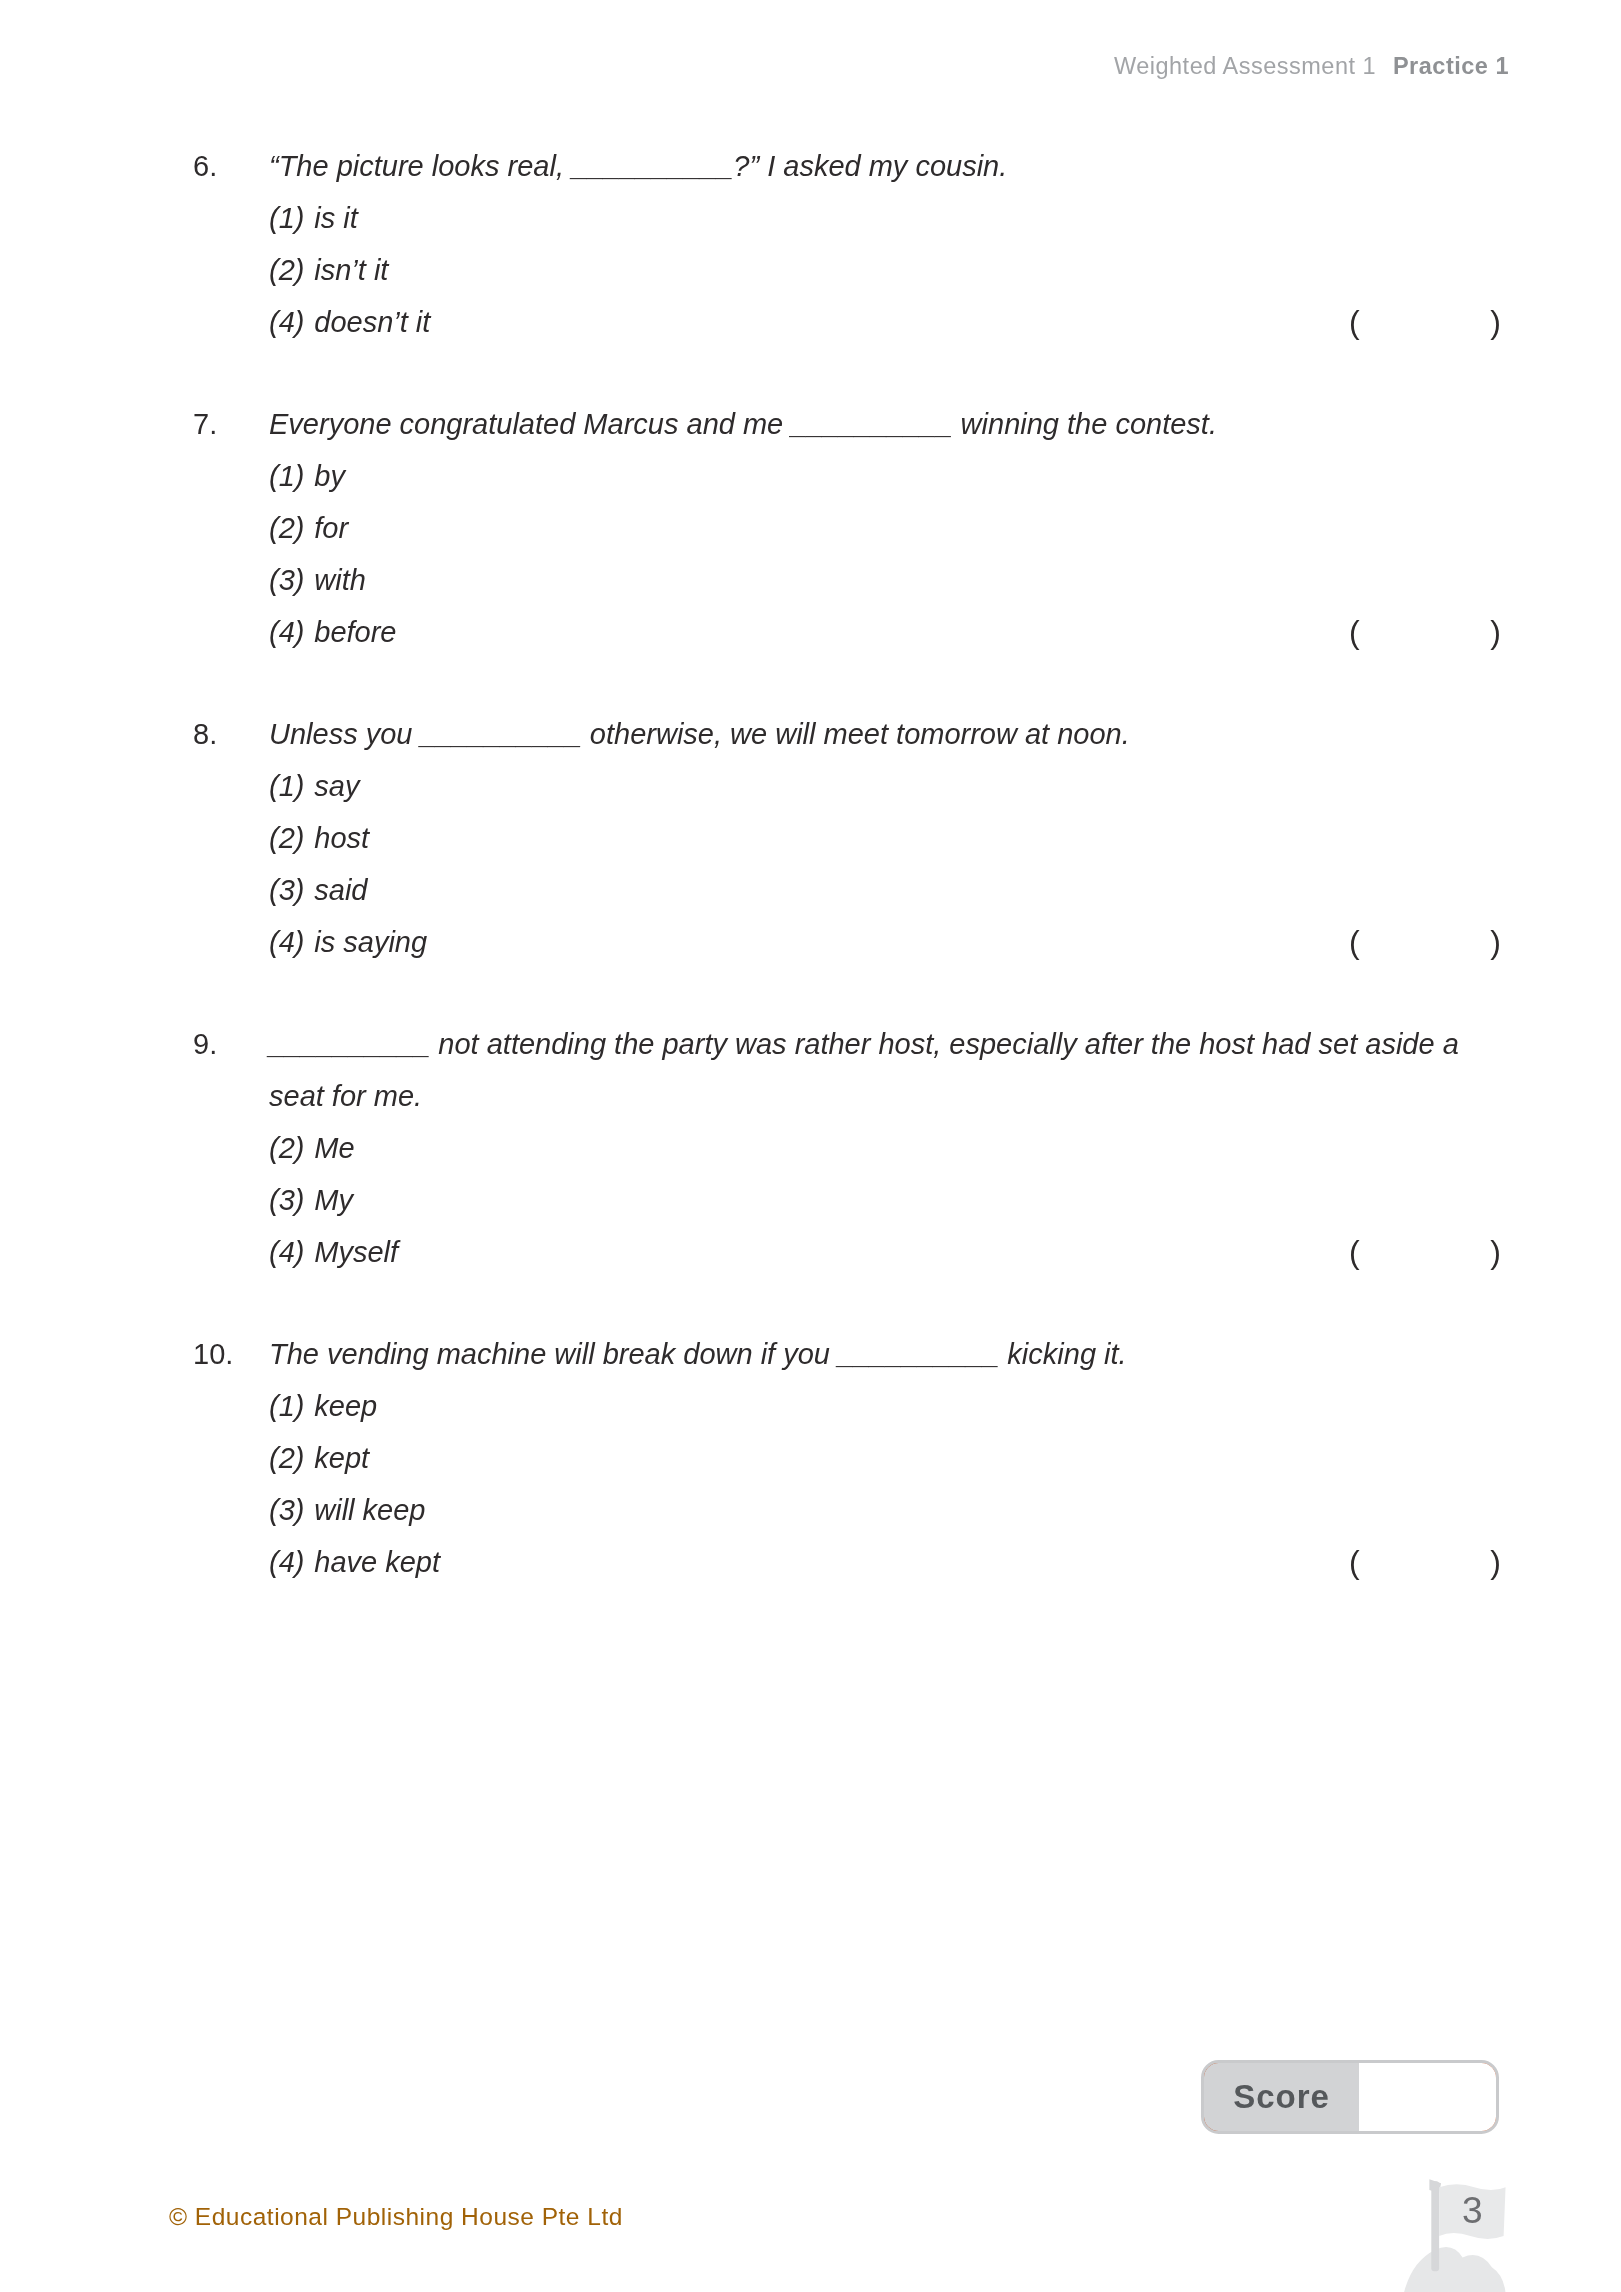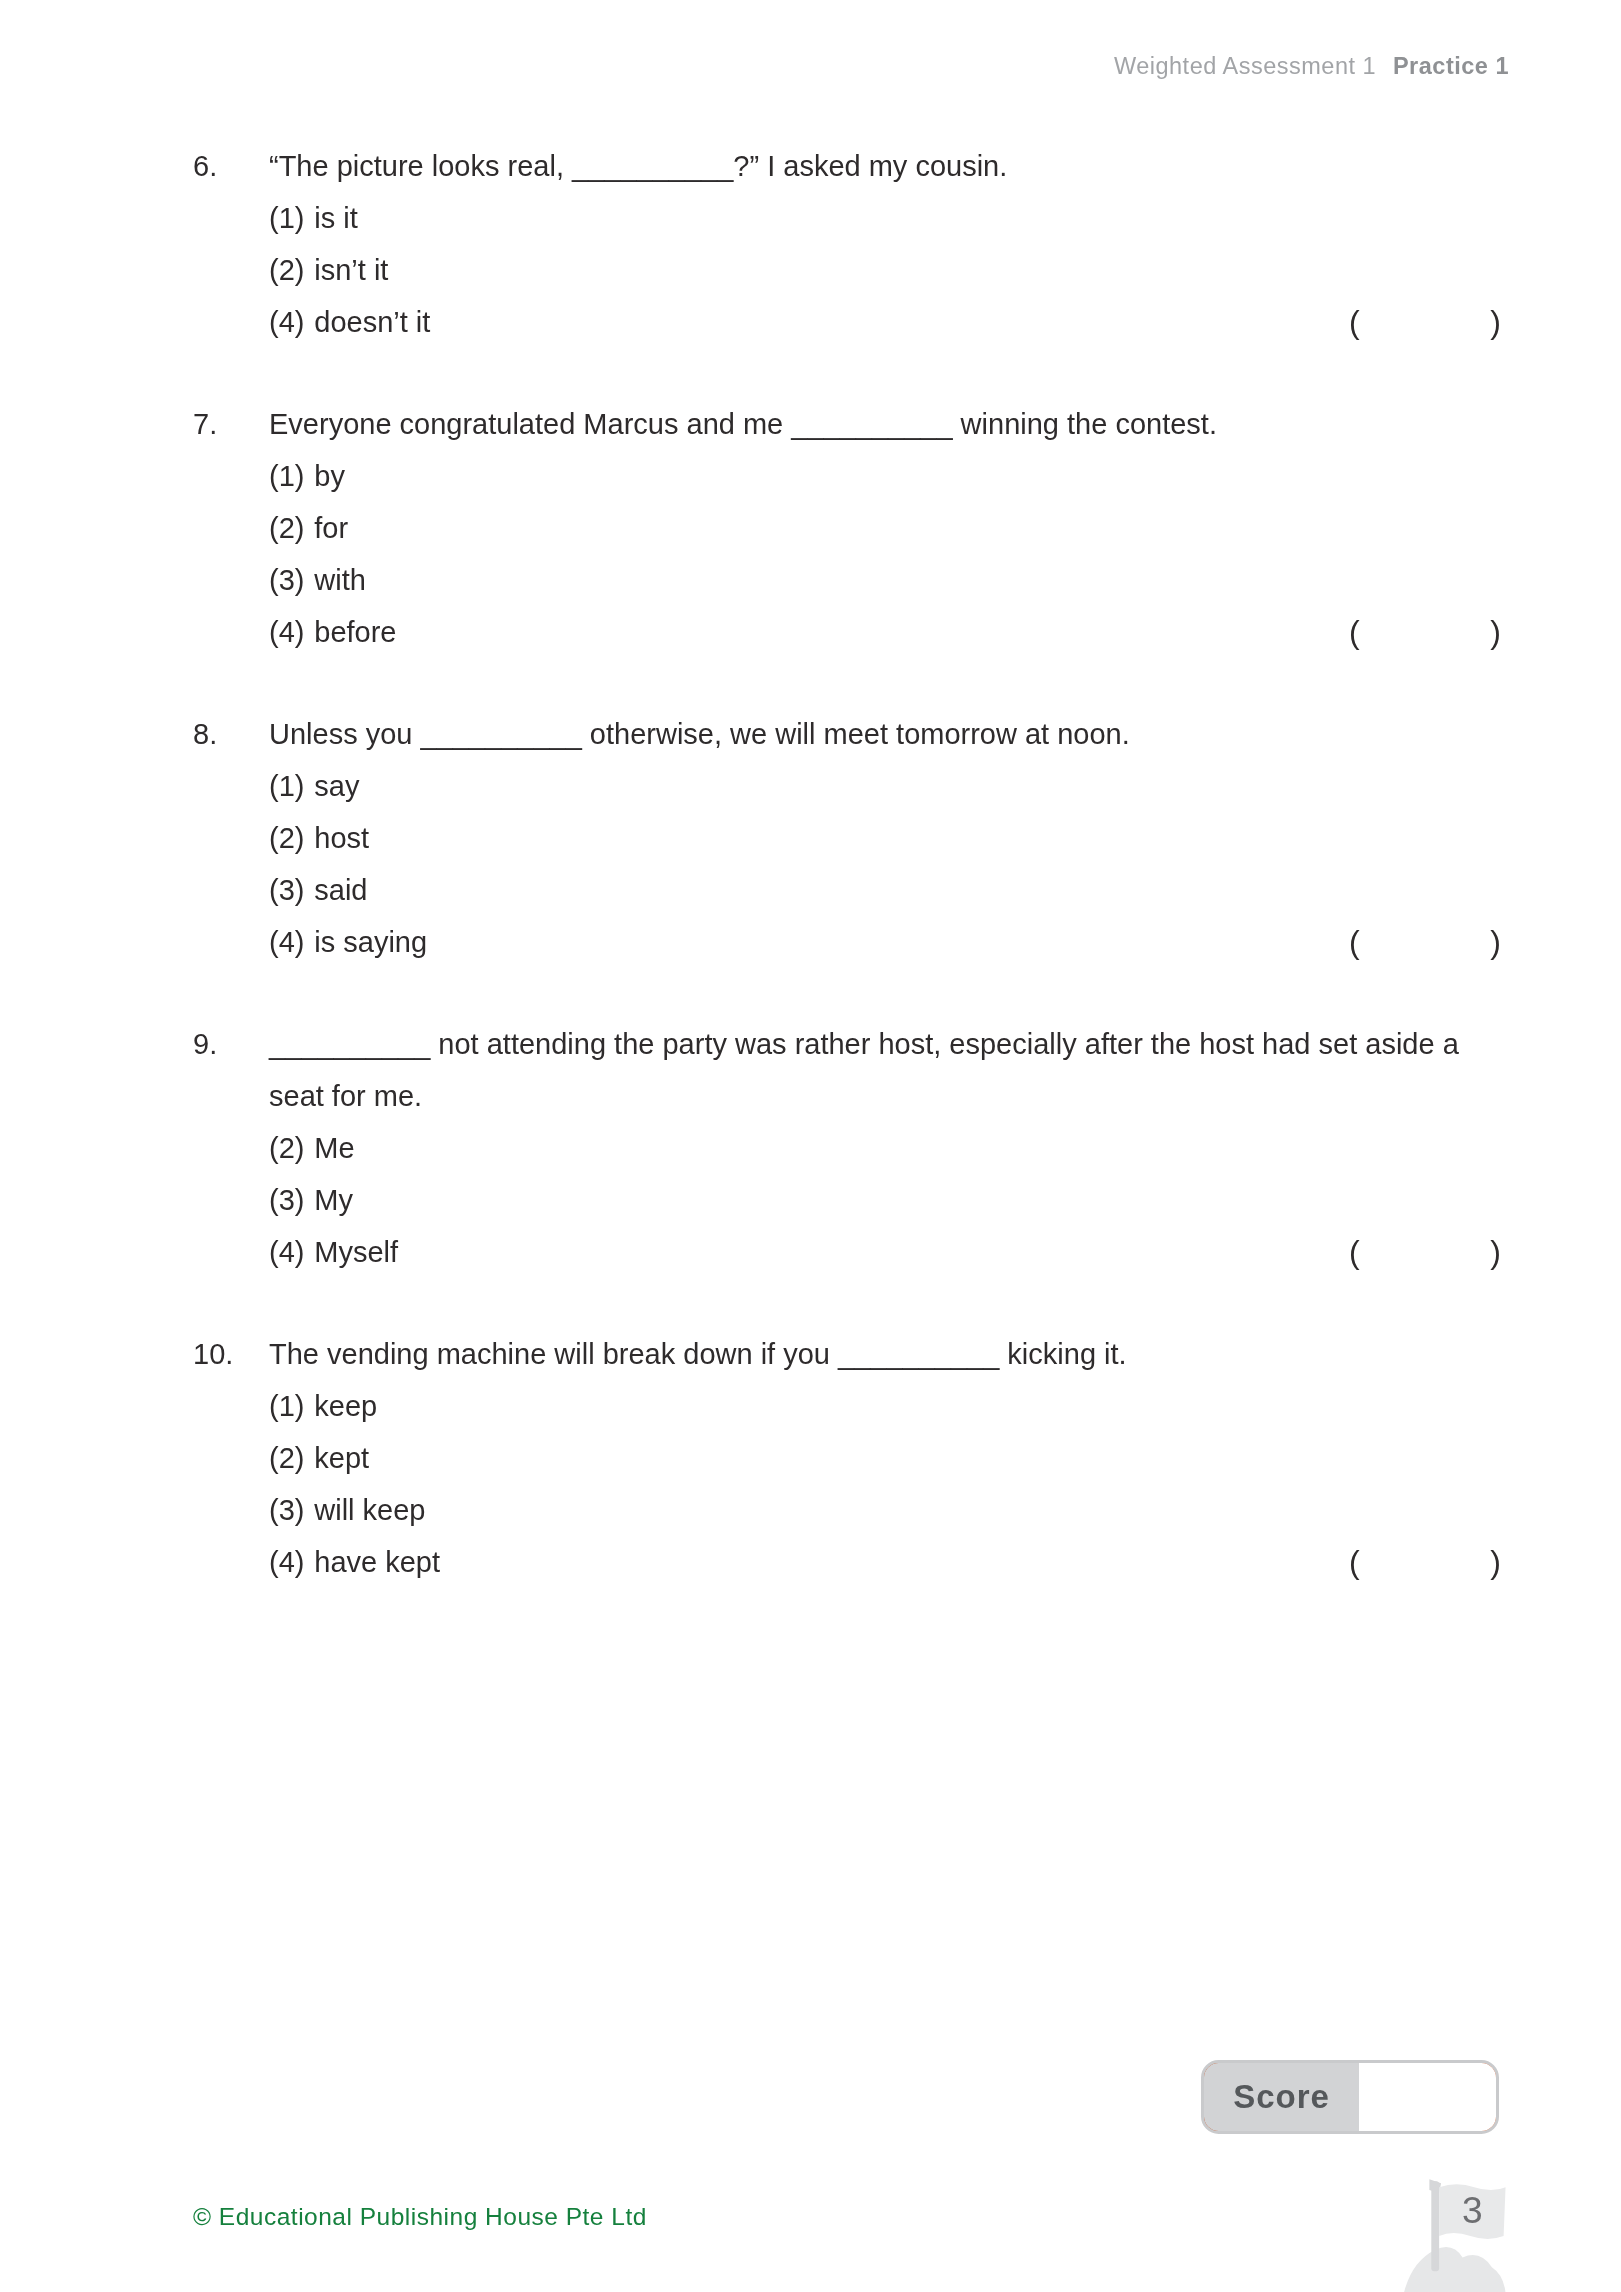--- a/index.html
+++ b/index.html
@@ -24,21 +24,21 @@
   .header .hdr-bold { color: #8f9194; font-weight: bold; margin-left: 9.8px; }
 
   
   .content {
     position: absolute; top: 140px; left: 193px; right: 120px;
     font-size: 29px; line-height: 52px;
   }
   .question { margin-bottom: 50px; }
   .line { display: flex; position: relative; }
   .q-num { flex: 0 0 76px; width: 76px; }
-  .q-text { flex: 1; }
+  .q-text { flex: 1; font-style: italic; }
   .opt-label { margin-right: 9.8px; }
   .bracket {
     position: absolute; right: 0; top: 0; width: 152px;
     display: flex; justify-content: space-between;
     font-size: 32px; color: #2e2b2c;
   }
 
   
   .score-box {
     position: absolute; left: 1201px; top: 2060px;
@@ -51,21 +51,21 @@
     display: flex; align-items: center; justify-content: center;
   }
   .score-label-cell span {
     font-size: 33px; font-weight: bold; color: #55585b; letter-spacing: 1px;
   }
   .score-value-cell { flex: 1; background: #ffffff; }
 
   
   .footer-copyright {
     position: absolute; left: 169px; top: 2203px;
-    font-size: 24.5px; color: #15803d; letter-spacing: 0.5px; margin-left: 24px;
+    font-size: 24.5px; color: #a16207; letter-spacing: 0.5px;
   }
   .flag-graphic { position: absolute; right: 92px; bottom: 0; }
 </style>
 </head>
 <body>
 
 <div class="page">
 
   <div class="header">
     <span>Weighted Assessment 1</span>

